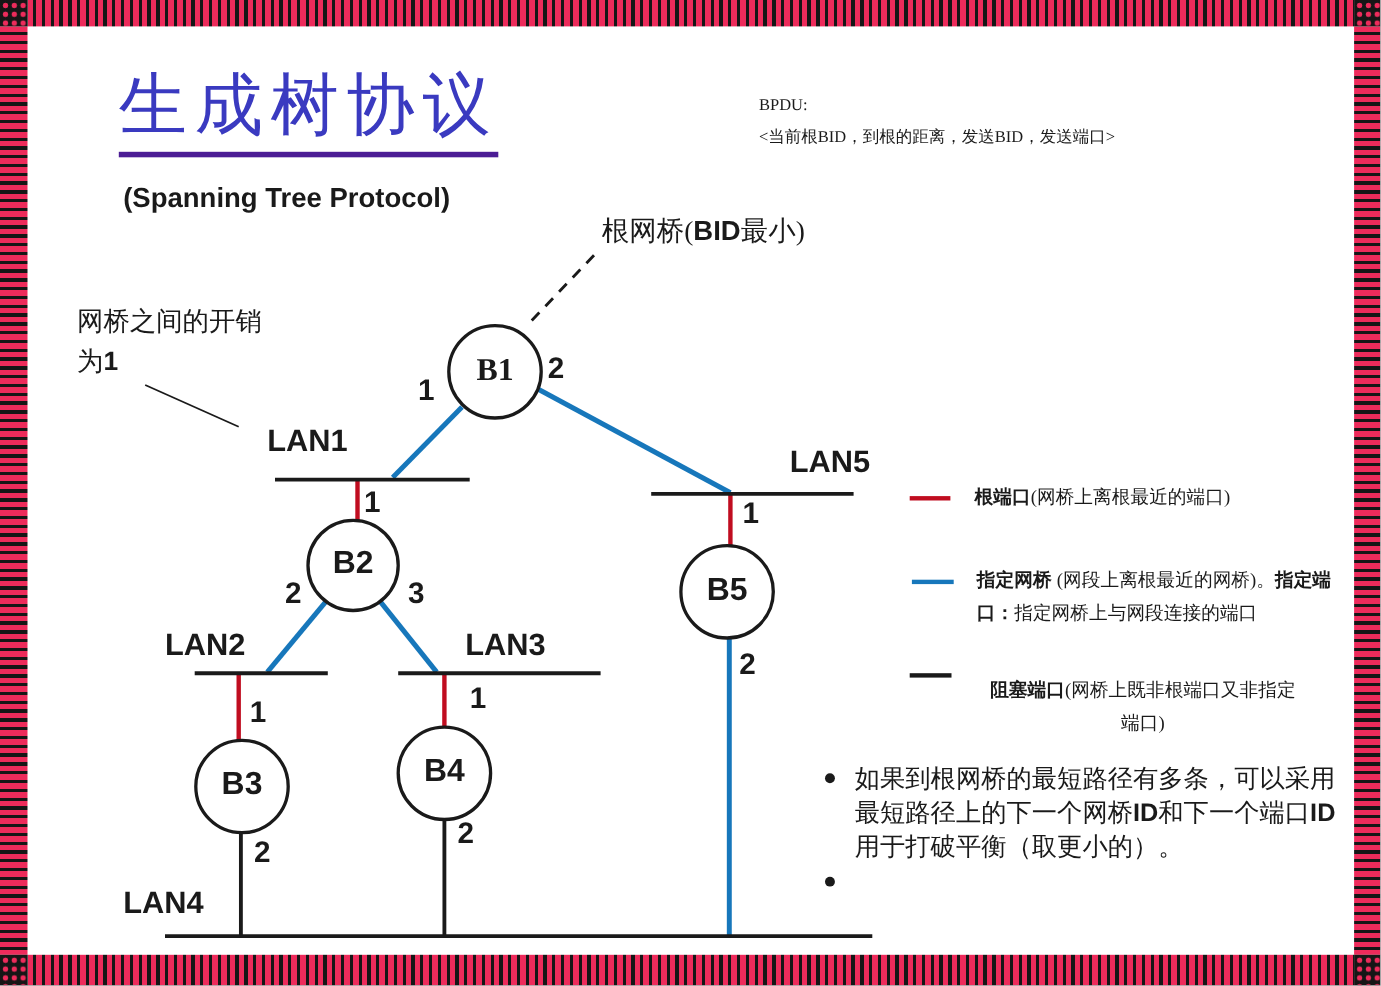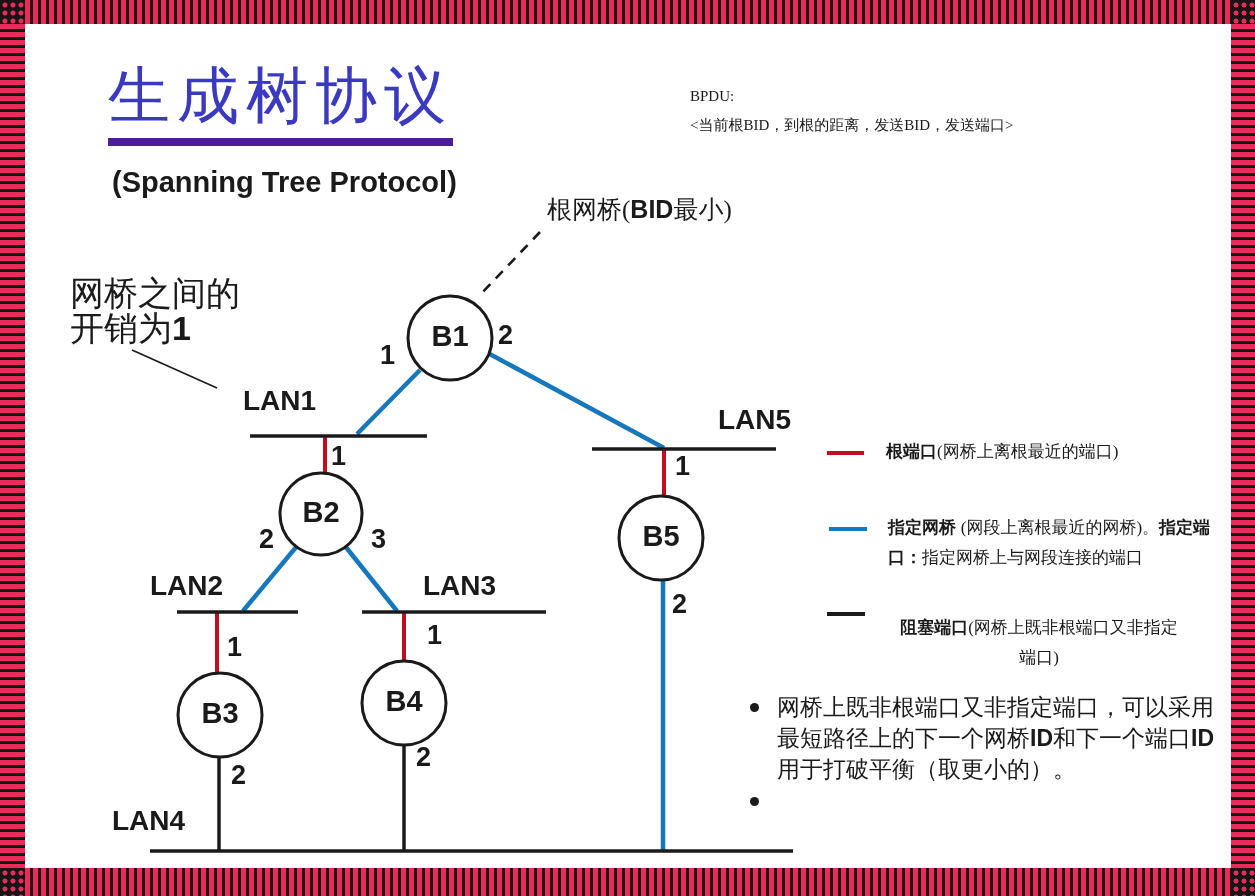--- a/index.html
+++ b/index.html
@@ -22,25 +22,25 @@
   .c-tl{left:0;top:0;width:25px;height:24px;}
   .c-tr{right:0;top:0;width:24px;height:24px;}
   .c-bl{left:0;bottom:0;width:25px;height:28px;}
   .c-br{right:0;bottom:0;width:24px;height:28px;}
 
   
   .abs{position:absolute;}
   .comic{font-family:"Liberation Sans","DejaVu Sans",sans-serif;font-weight:bold;}
   .seg-b{font-family:"Liberation Sans","DejaVu Sans",sans-serif;font-weight:bold;}
   .title{left:108px;top:58px;font-size:62px;line-height:1.25;color:#3A3AC0;
-    letter-spacing:7px;border-bottom:8px solid #4c1d95;padding-bottom:2px;}
-  .subtitle{left:112px;top:166px;font-size:29px;letter-spacing:0px;}
+    letter-spacing:7px;border-bottom:5px solid #4c1d95;padding-bottom:2px;}
+  .subtitle{left:112px;top:166px;font-size:25px;letter-spacing:0px;}
   .bpdu{left:690px;top:82px;font-size:15px;line-height:29px;width:540px;}
   .root-bridge-note{left:547px;top:193px;font-size:25px;}
-  .cost-note{left:70px;top:276px;width:172px;font-size:34px;line-height:35px;}
+  .cost-note{left:70px;top:276px;width:172px;font-size:24px;line-height:35px;}
   .defs{left:845px;top:220px;width:392px;font-size:22.5px;line-height:29px;}
   .defs p{margin:0;padding-left:55px;text-indent:-55px;}
   .legend-text{font-size:17px;line-height:30px;}
   .swatch{position:absolute;height:4px;}
   .note-text{font-size:23px;line-height:31px;}
   .bullet{position:absolute;width:9px;height:9px;border-radius:50%;background:#1a1a1a;}
 
   
   #topo-svg{position:absolute;left:0;top:0;pointer-events:none;}
   .lan-label{position:absolute;font-family:"Liberation Sans","DejaVu Sans",sans-serif;
@@ -88,21 +88,21 @@
       <circle cx="220" cy="715" r="42" fill="#ffffff" stroke="#1a1a1a" stroke-width="3"></circle>
       <circle cx="404" cy="703" r="42" fill="#ffffff" stroke="#1a1a1a" stroke-width="3"></circle>
       <circle cx="661" cy="538" r="42" fill="#ffffff" stroke="#1a1a1a" stroke-width="3"></circle>
     </svg>
   <div id="topo-labels">
       <div class="lan-label" style="left: 243px; top: 385px;">LAN1</div>
       <div class="lan-label" style="left: 150px; top: 570px;">LAN2</div>
       <div class="lan-label" style="left: 423px; top: 570px;">LAN3</div>
       <div class="lan-label" style="left: 112px; top: 805px;">LAN4</div>
       <div class="lan-label" style="left: 718px; top: 404px;">LAN5</div>
-      <div class="bridge-label" style="left: 450px; top: 338px;">B1</div>
+      <div class="bridge-label" style="left: 450px; top: 338px; font-family: Liberation Serif, serif;">B1</div>
       <div class="bridge-label" style="left: 321px; top: 514px;">B2</div>
       <div class="bridge-label" style="left: 220px; top: 715px;">B3</div>
       <div class="bridge-label" style="left: 404px; top: 703px;">B4</div>
       <div class="bridge-label" style="left: 661px; top: 538px;">B5</div>
       <div class="port-label" style="left: 380px; top: 340px;">1</div>
       <div class="port-label" style="left: 498px; top: 320px;">2</div>
       <div class="port-label" style="left: 331px; top: 441px;">1</div>
       <div class="port-label" style="left: 259px; top: 524px;">2</div>
       <div class="port-label" style="left: 371px; top: 524px;">3</div>
       <div class="port-label" style="left: 227px; top: 632px;">1</div>
@@ -128,16 +128,16 @@
   <div class="abs swatch" style="left: 827px; top: 451px; width: 37px; background: rgb(192, 13, 32);"></div>
   <div class="abs legend-text" style="left:886px;top:437px;width:322px;"><span class="seg-b">根端口</span><span>(网桥上离根最近的端口)</span></div>
 
   <div class="abs swatch" style="left: 829px; top: 527px; width: 38px; background: rgb(23, 119, 187);"></div>
   <div class="abs legend-text" style="left:888px;top:513px;width:326px;"><span class="seg-b">指定网桥 </span><span>(网段上离根最近的网桥)。</span><span class="seg-b">指定端口：</span><span>指定网桥上与网段连接的端口</span></div>
 
   <div class="abs swatch" style="left: 827px; top: 612px; width: 38px; background: rgb(26, 26, 26);"></div>
   <div class="abs legend-text" style="left:900px;top:613px;width:278px;text-align:center;"><span class="seg-b">阻塞端口</span><span>(网桥上既非根端口又非指定端口)</span></div>
 
   <div class="bullet" style="left:750px;top:703px;"></div>
-  <div class="abs note-text" style="left:777px;top:692px;width:444px;"><span>网桥上既非根端口又非指定端口，可以采用最短路径上的下一个网桥</span><span class="seg-b">ID</span><span>和下一个端口</span><span class="seg-b">ID</span><span>用于打破平衡（取更小的）。</span></div>
+  <div class="abs note-text" style="left:777px;top:692px;width:444px;"><span>如果到根网桥的最短路径有多条，可以采用最短路径上的下一个网桥</span><span class="seg-b">ID</span><span>和下一个端口</span><span class="seg-b">ID</span><span>用于打破平衡（取更小的）。</span></div>
   <div class="bullet" style="left:750px;top:797px;"></div>
 
 </div>
 
 </body></html>

